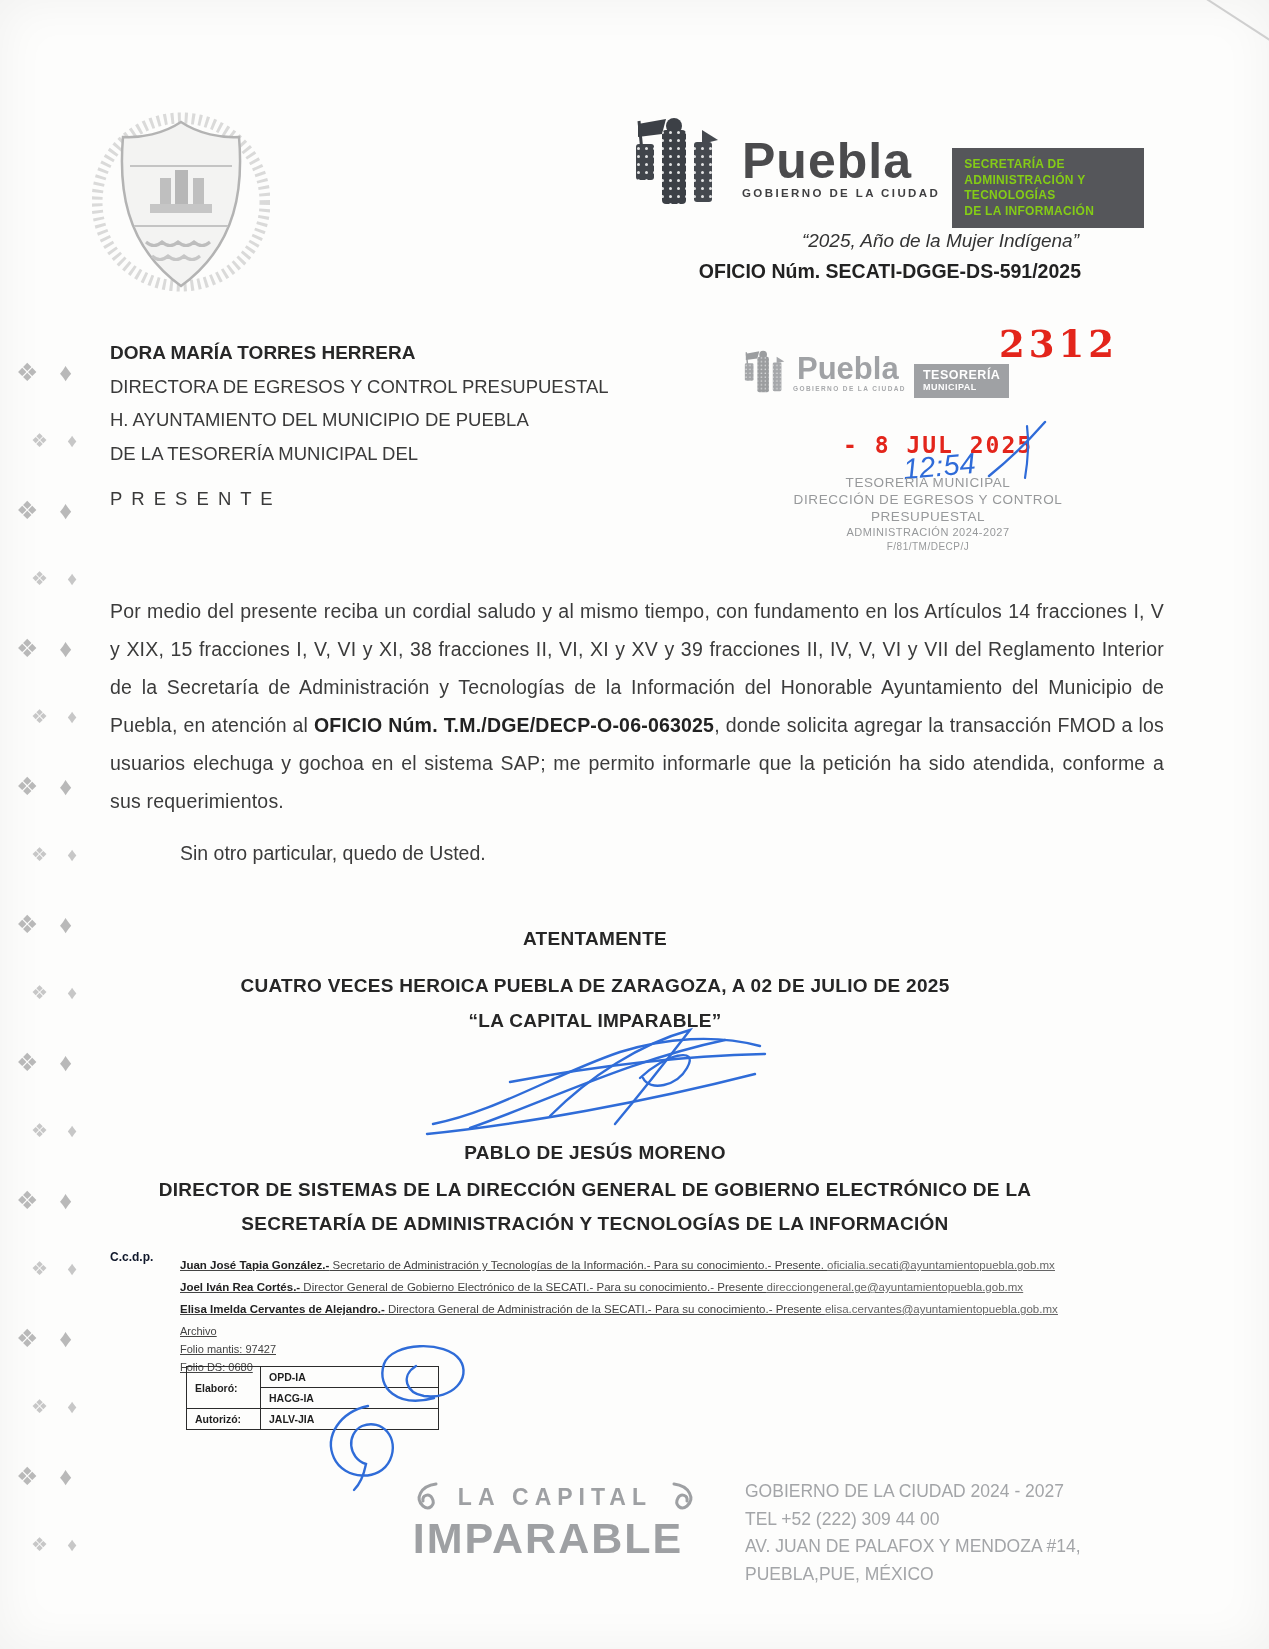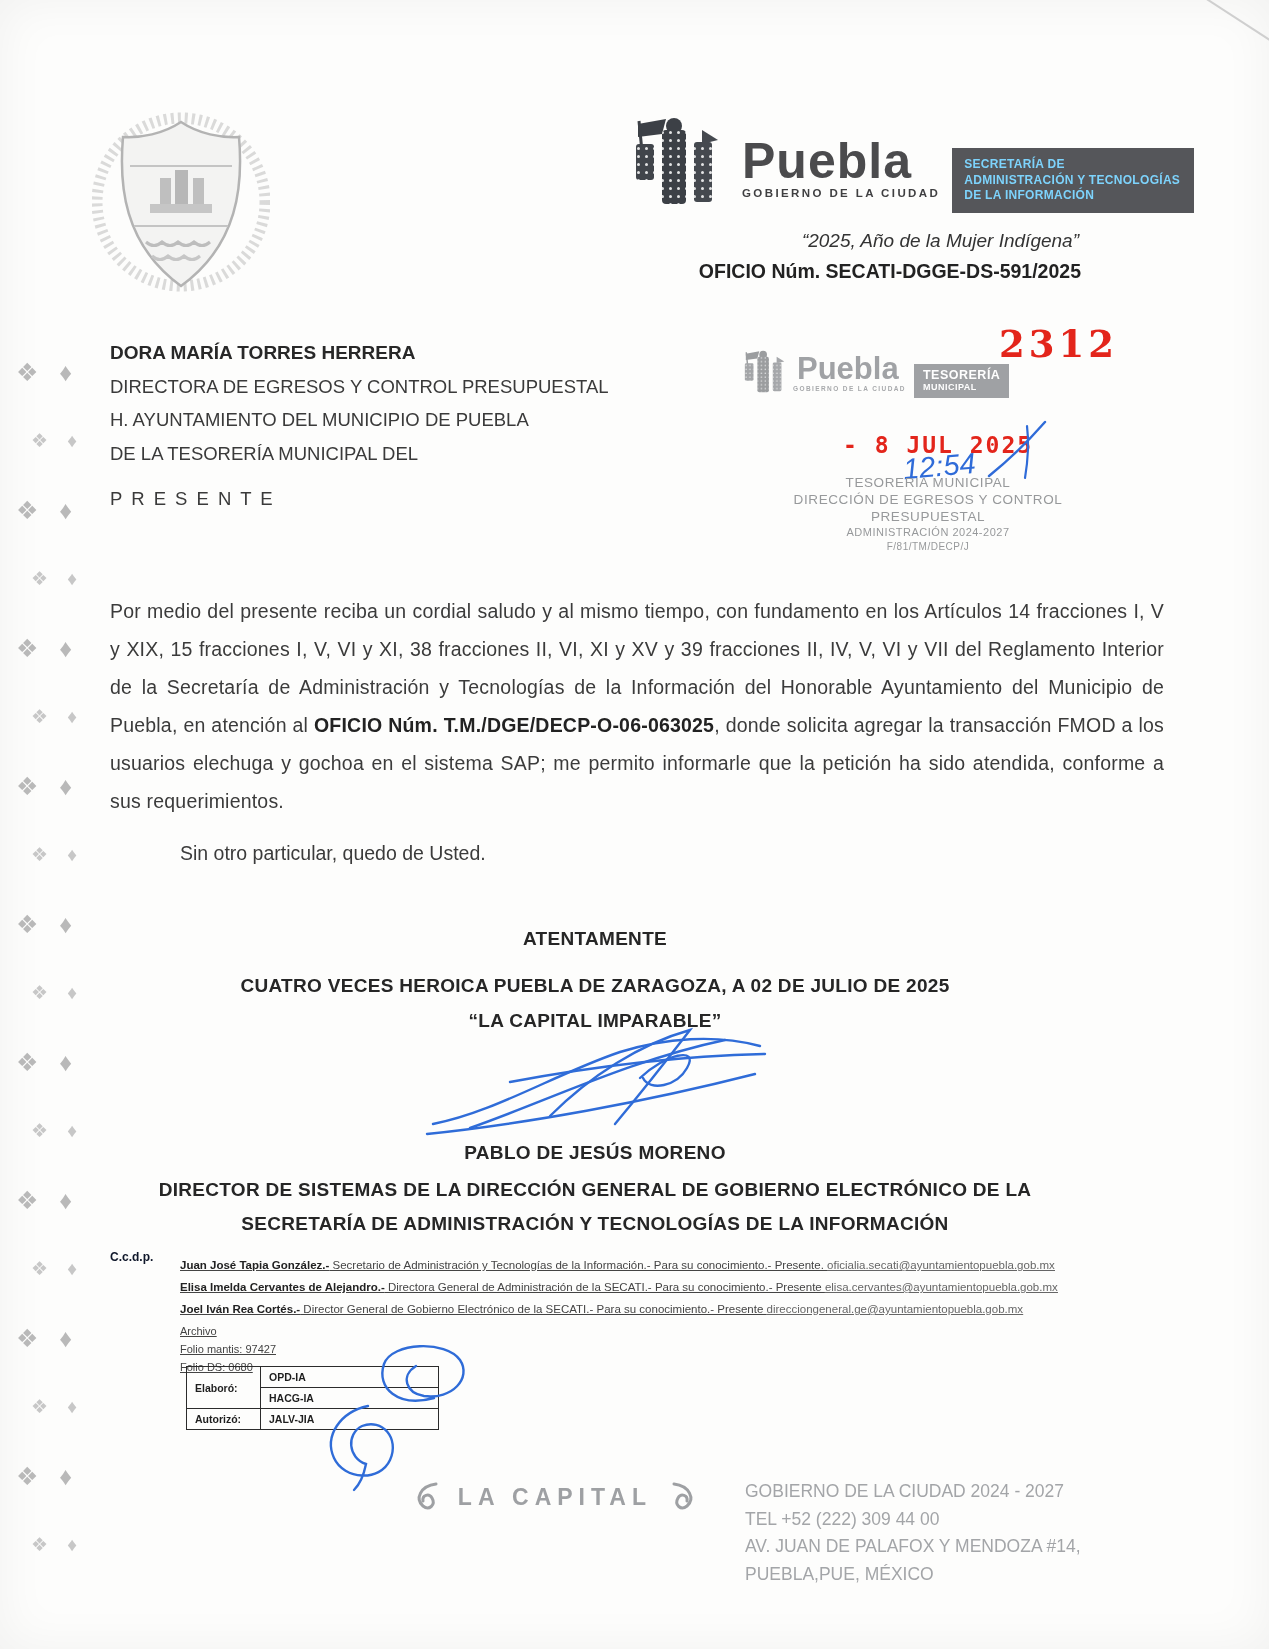--- a/index.html
+++ b/index.html
@@ -23,21 +23,21 @@
   
   .coat { left:92px; top:104px; width:178px; height:202px; }
 
   
   .header-logo { left:628px; top:114px; display:flex; align-items:flex-start; }
   .logo-icon { width:108px; height:100px; flex:none; }
   .logo-textcol { padding-top:24px; margin-left:6px; }
   .logo-wordmark { font-size:50px; font-weight:800; color:#4b4b4d; line-height:46px; letter-spacing:1px; }
   .logo-sub { font-size:11.5px; font-weight:700; letter-spacing:2.4px; color:#3f3f41; margin-top:3px; }
   .secretaria-box {
-    margin-left:12px; margin-top:34px; width:242px; background:#55565a; color:#7dd3fc;
+    margin-left:12px; margin-top:34px; width:192px; background:#55565a; color:#84cc16;
     padding:9px 12px; font-size:12px; font-weight:700; line-height:15.5px; letter-spacing:.3px;
   }
 
   .motto { right:190px; top:230px; font-style:italic; font-size:19px; color:#333; }
   .oficio-num { right:188px; top:260px; font-weight:700; font-size:19.5px; color:#222; }
 
   
   .recipient { left:110px; top:336px; font-size:18.5px; line-height:33.5px; color:#3a3a3a; }
   .recipient .r-name { font-weight:700; font-size:19px; color:#282828; }
   .recipient .r-presente { margin-top:12px; letter-spacing:2px; font-weight:500; }
@@ -251,24 +251,24 @@
   <div class="abs cline sig-name">PABLO DE JESÚS MORENO</div>
   <div class="abs cline sig-title1">DIRECTOR DE SISTEMAS DE LA DIRECCIÓN GENERAL DE GOBIERNO ELECTRÓNICO DE LA</div>
   <div class="abs cline sig-title2">SECRETARÍA DE ADMINISTRACIÓN Y TECNOLOGÍAS DE LA INFORMACIÓN</div>
 
   <div class="abs ccdp-label">C.c.d.p.</div>
   <div class="abs ccdp">
     <div class="ccdp-entry">
       <b>Juan José Tapia González.-</b><span> Secretario de Administración y Tecnologías de la Información.- Para su conocimiento.- Presente. </span><span class="email">oficialia.secati@ayuntamientopuebla.gob.mx</span>
     </div>
     <div class="ccdp-entry">
+      <b>Joel Iván Rea Cortés.-</b><span> Director General de Gobierno Electrónico de la SECATI.- Para su conocimiento.- Presente </span><span class="email">direcciongeneral.ge@ayuntamientopuebla.gob.mx</span>
+    </div>
+    <div class="ccdp-entry">
       <b>Elisa Imelda Cervantes de Alejandro.-</b><span> Directora General de Administración de la SECATI.- Para su conocimiento.- Presente </span><span class="email">elisa.cervantes@ayuntamientopuebla.gob.mx</span>
-    </div>
-    <div class="ccdp-entry">
-      <b>Joel Iván Rea Cortés.-</b><span> Director General de Gobierno Electrónico de la SECATI.- Para su conocimiento.- Presente </span><span class="email">direcciongeneral.ge@ayuntamientopuebla.gob.mx</span>
     </div>
     <div class="ccdp-extra first">Archivo</div>
     <div class="ccdp-extra">Folio mantis: 97427</div>
     <div class="ccdp-extra">Folio DS: 0680</div>
   </div>
 
   <table class="abs approval">
     <tbody>
         <tr>
       <td class="lbl" rowspan="2">Elaboró:</td>
@@ -294,20 +294,21 @@
   <div class="abs footer-logo">
     <div class="fl-top">
       <svg width="26" height="34" viewBox="0 0 26 34">
         <path d="M24,4 C8,6 3,19 11,26 C17,31 24,25 20,18 C17,13 10,15 11,21" fill="none" stroke="#9ea0a3" stroke-width="3" stroke-linecap="round"></path>
       </svg>
       <span>LA CAPITAL</span>
       <svg width="26" height="34" viewBox="0 0 26 34" style="transform:scaleX(-1)">
         <path d="M24,4 C8,6 3,19 11,26 C17,31 24,25 20,18 C17,13 10,15 11,21" fill="none" stroke="#9ea0a3" stroke-width="3" stroke-linecap="round"></path>
       </svg>
     </div>
+    <div class="fl-bottom">IMPARABLE</div>
   </div>
 
   <div class="abs footer-right">
     <div>GOBIERNO DE LA CIUDAD 2024 - 2027</div>
     <div>TEL +52 (222) 309 44 00</div>
     <div>AV. JUAN DE PALAFOX Y MENDOZA #14,</div>
     <div>PUEBLA,PUE, MÉXICO</div>
   </div>
 
 </div>

